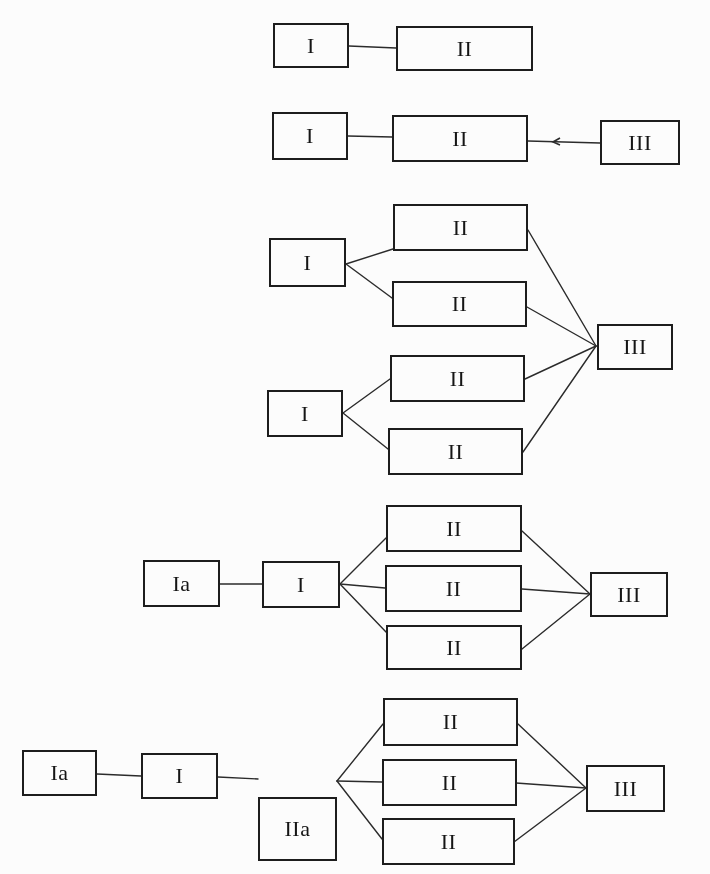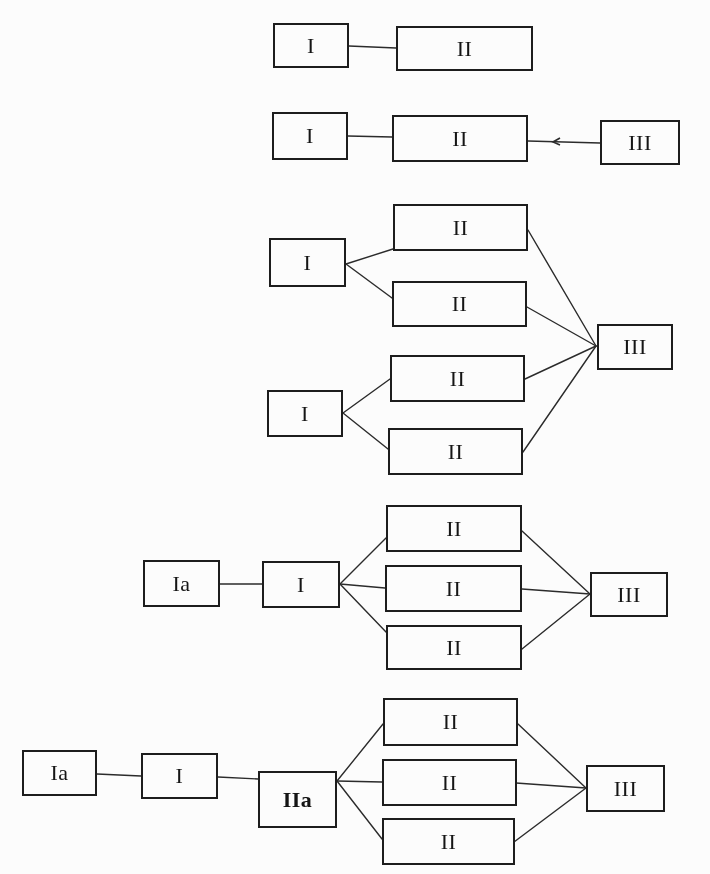--- a/index.html
+++ b/index.html
@@ -139,21 +139,21 @@
       </div>
       <div class="node" style="left: 590px; top: 572px; width: 78px; height: 45px;">
         <span class="lbl">III</span>
       </div>
       <div class="node" style="left: 22px; top: 750px; width: 75px; height: 46px;">
         <span class="lbl">Ia</span>
       </div>
       <div class="node" style="left: 141px; top: 753px; width: 77px; height: 46px;">
         <span class="lbl">I</span>
       </div>
-      <div class="node" style="left: 258px; top: 771px; width: 79px; height: 57px; font-weight: bold;">
+      <div class="node" style="left: 258px; top: 797px; width: 79px; height: 64px;">
         <span class="lbl">IIa</span>
       </div>
       <div class="node" style="left: 383px; top: 698px; width: 135px; height: 48px;">
         <span class="lbl">II</span>
       </div>
       <div class="node" style="left: 382px; top: 759px; width: 135px; height: 47px;">
         <span class="lbl">II</span>
       </div>
       <div class="node" style="left: 382px; top: 818px; width: 133px; height: 47px;">
         <span class="lbl">II</span>

